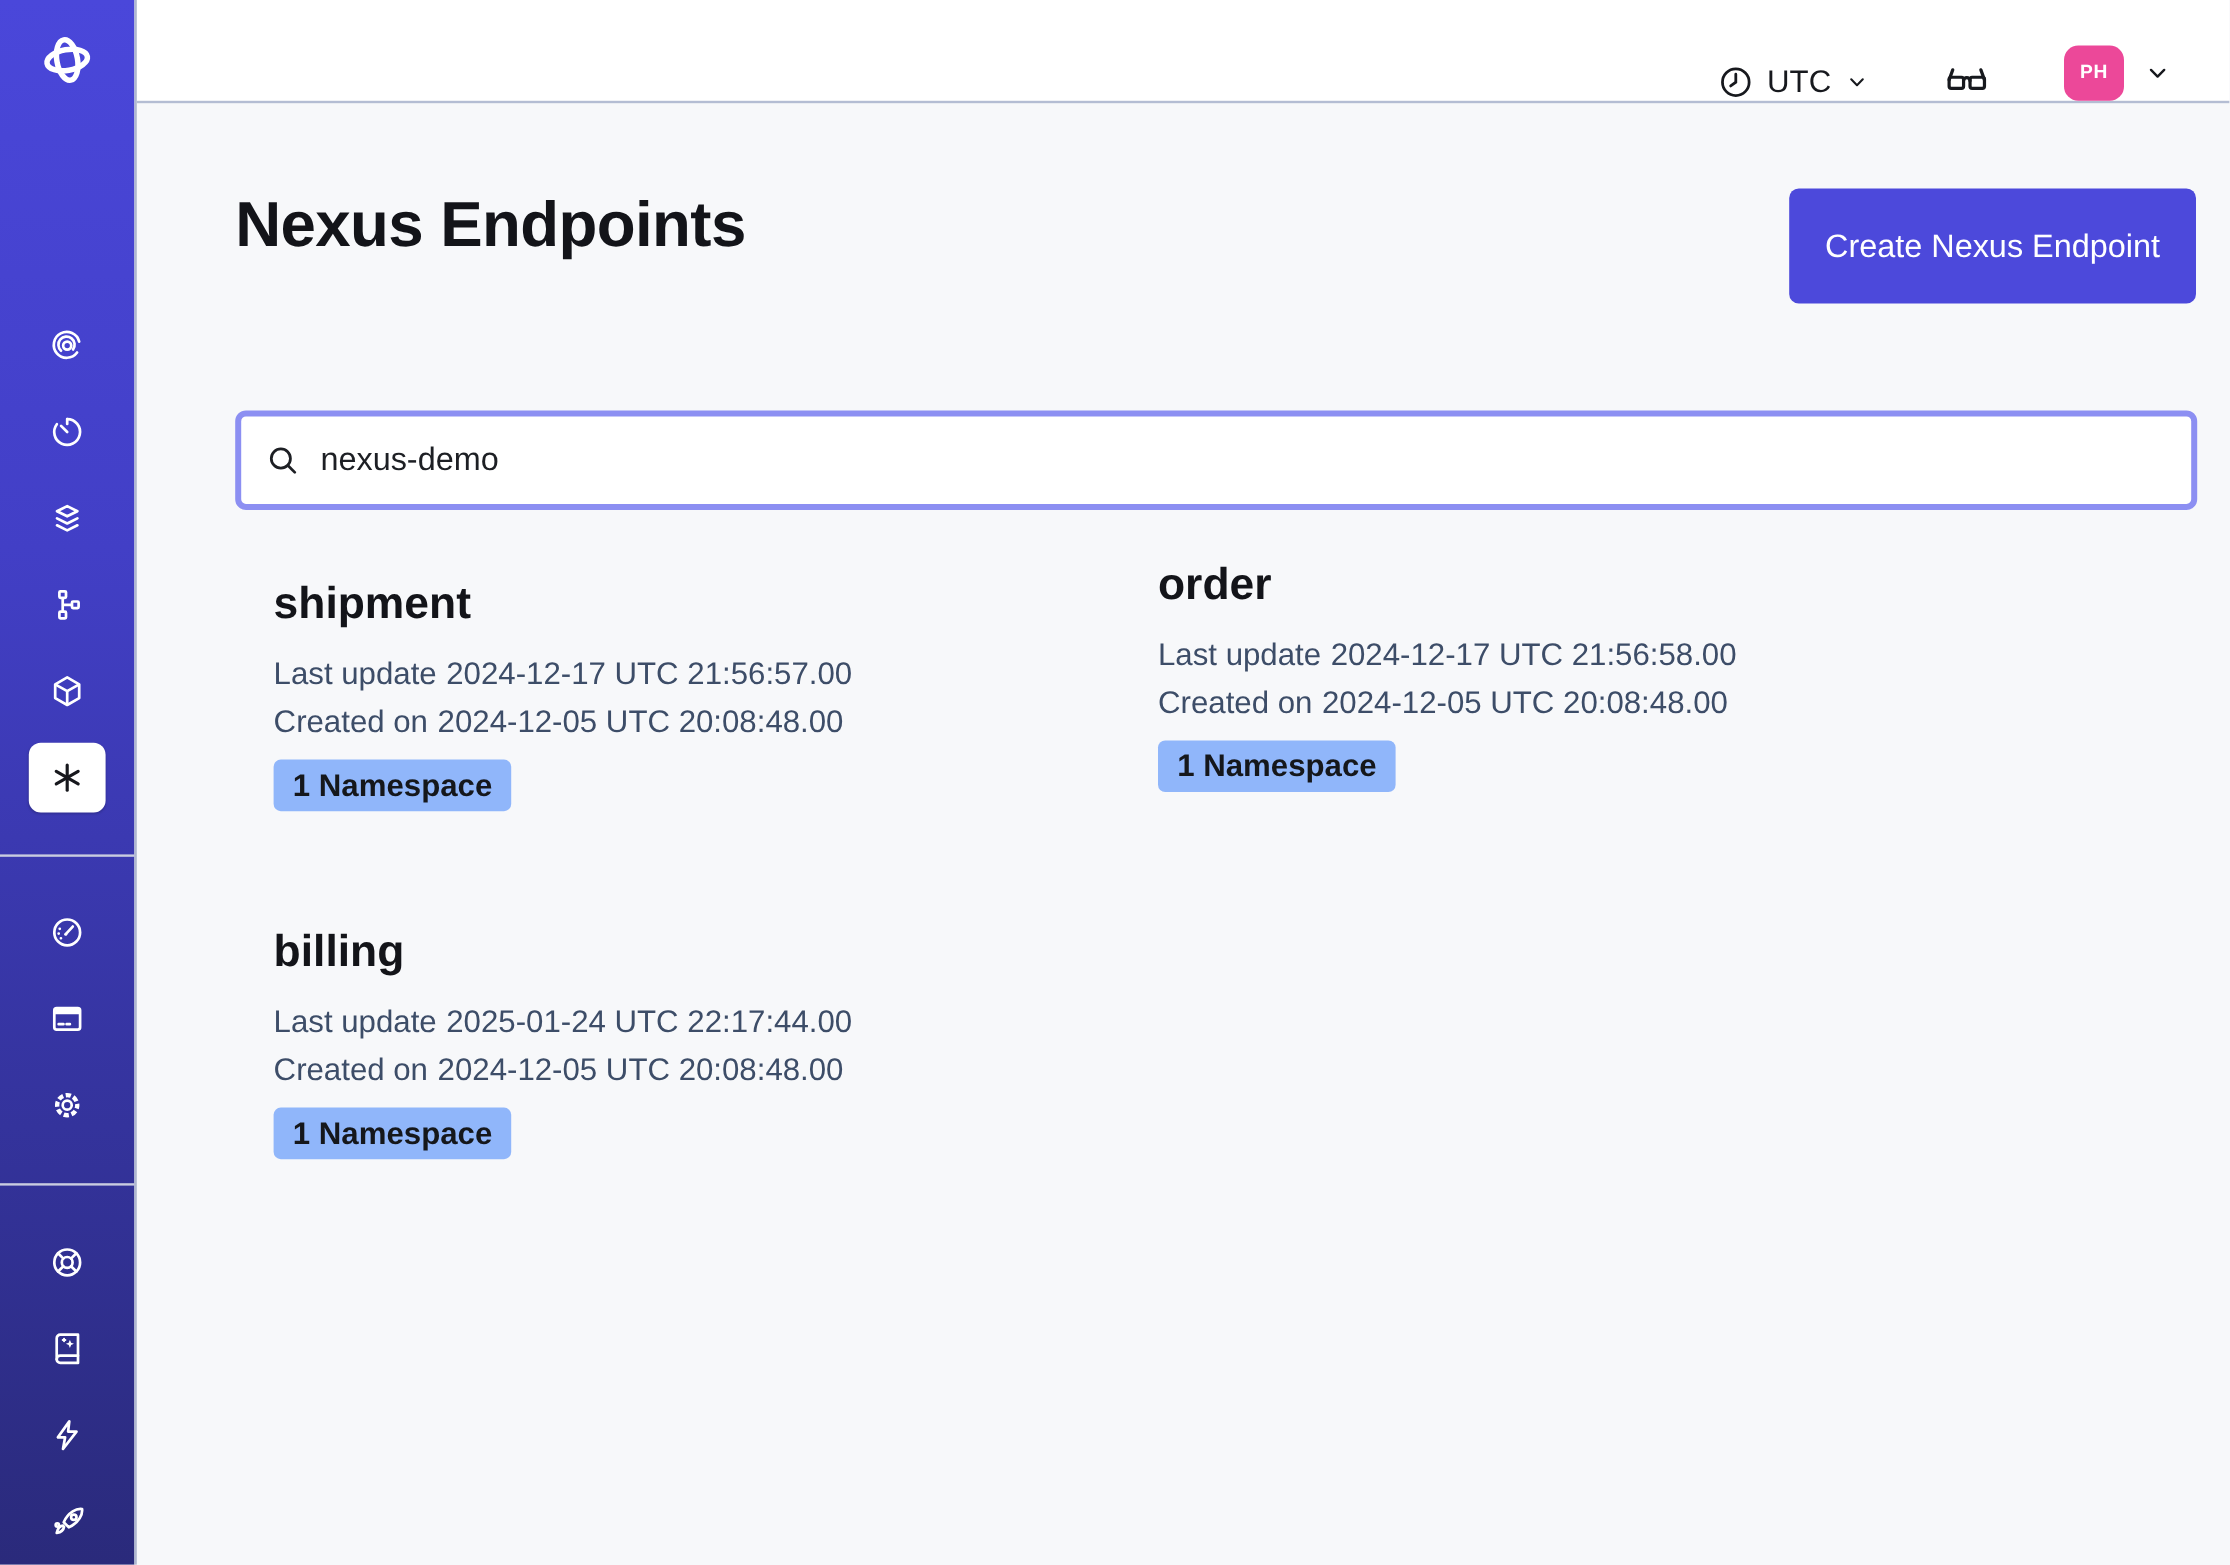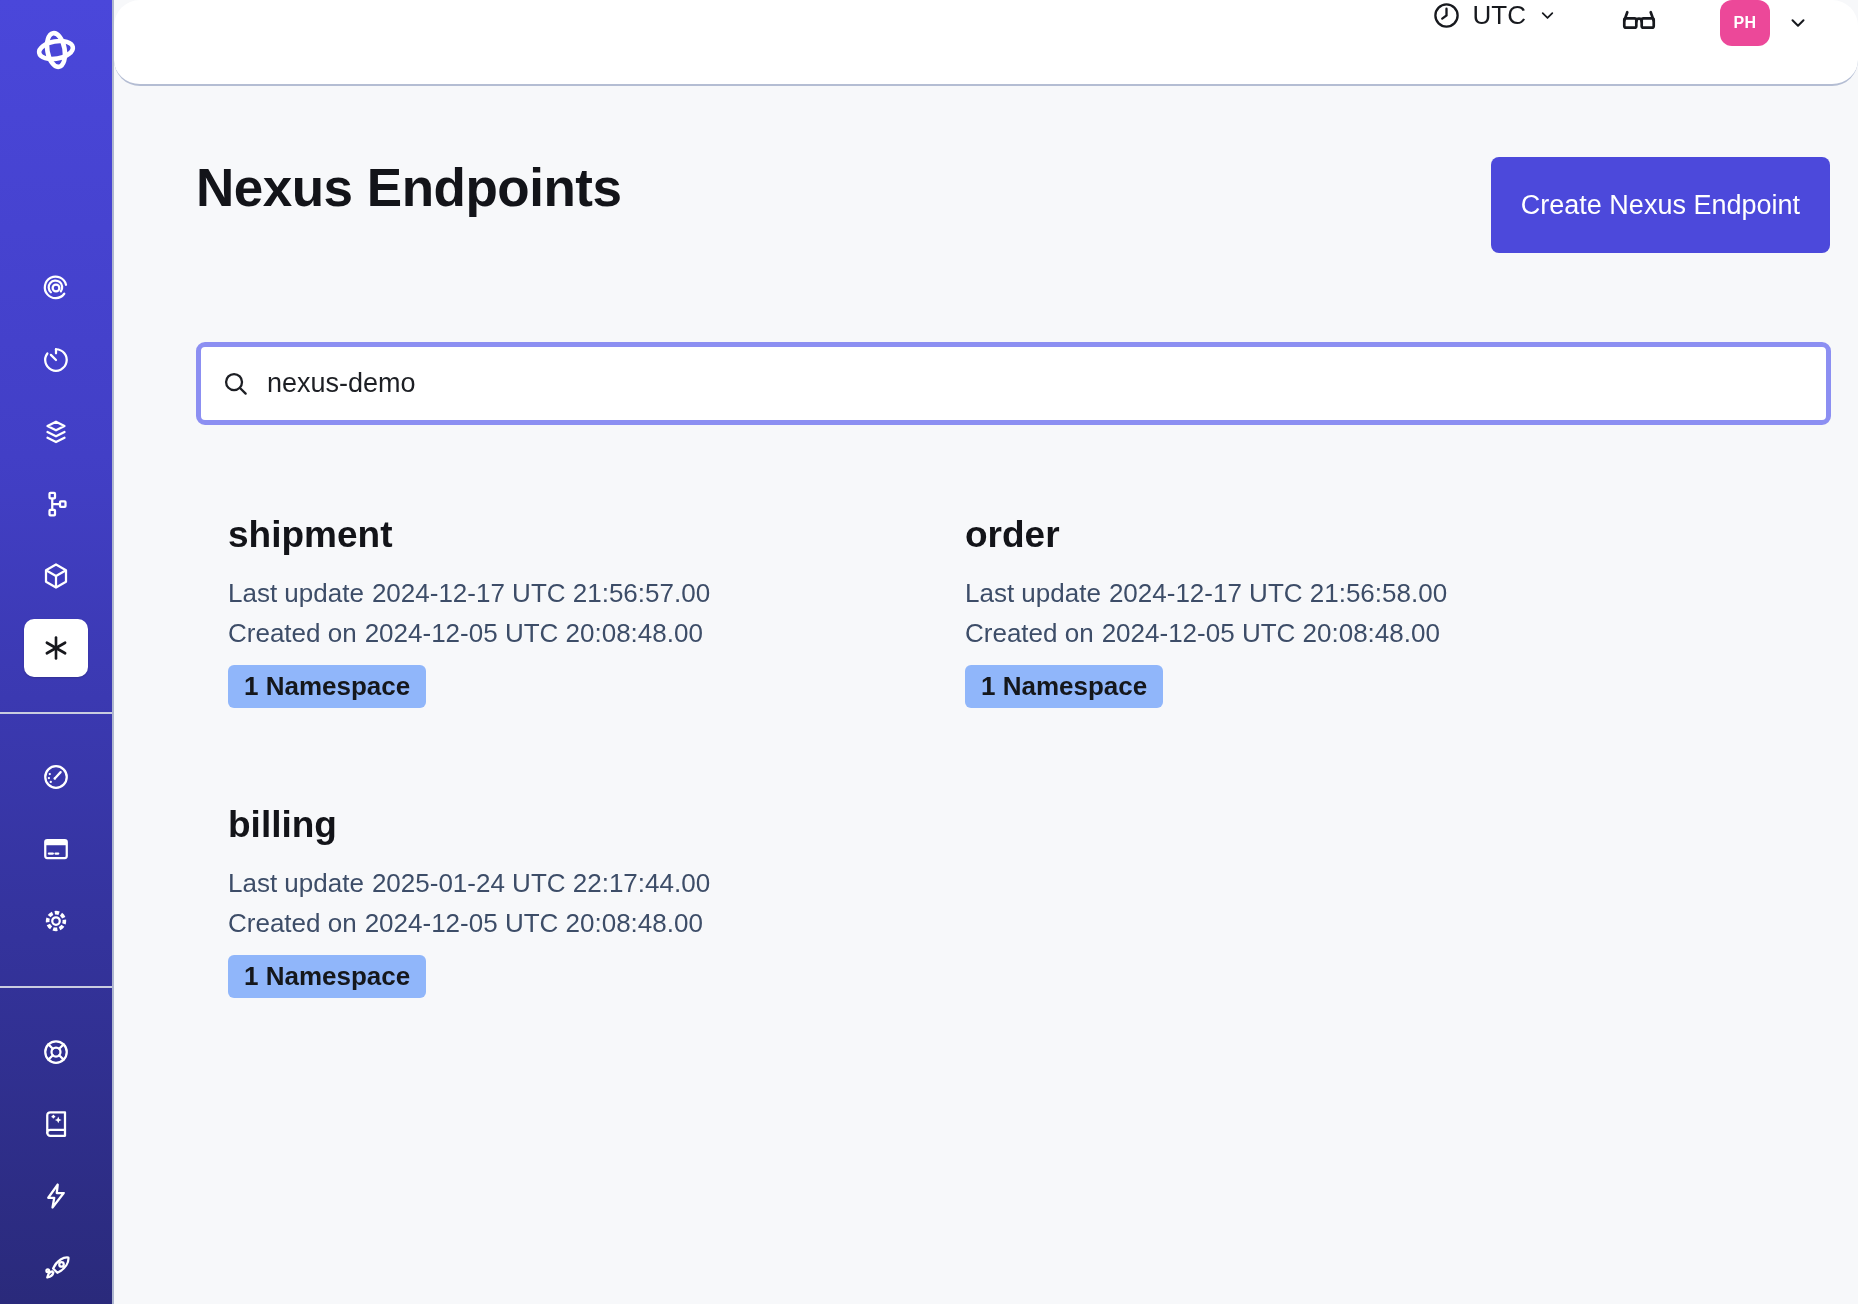--- a/index.html
+++ b/index.html
@@ -22,21 +22,21 @@
   .nav-item svg { width:30px; height:30px; display:block; }
   .active-pill { width:64px; height:58px; background:#fff; border-radius:10px; color:#17181D;
     display:flex; align-items:center; justify-content:center; box-shadow:0 1px 2px rgba(0,0,0,.18); }
   .side-divider { position:absolute; left:0; width:100%; height:2px; background:#C9CCE0; }
   .d1 { top:712px; } .d2 { top:986px; }
 
   
   .topbar {
     position:absolute; left:114px; right:0; top:0; height:86px; z-index:2;
     background:#fff; border-bottom:2px solid #B4BDD3;
-    display:flex; align-items:flex-start; justify-content:flex-end; gap:62px; padding-right:48px;border-radius:26px;
+    display:flex; align-items:flex-end; justify-content:flex-end; gap:62px; padding-right:48px;
   }
   .tz-button { display:flex; align-items:center; gap:11px; color:#17191E; cursor:pointer; }
   .tz-label { font-size:26px; font-weight:500; }
   .tz-button .clock { width:31px; height:31px; }
   .chev { width:21px; height:21px; color:#17191E; }
   .glasses-button { color:#17191E; cursor:pointer; display:flex; align-items:center; }
   .glasses-button svg { width:38px; height:38px; }
   .user-menu { display:flex; align-items:center; gap:16px; cursor:pointer; }
   .avatar { width:50px; height:46px; border-radius:12px; background:#ec4899; color:#fff;
     font-size:16px; font-weight:700; letter-spacing:.5px;
@@ -50,22 +50,22 @@
   .create-btn { position:absolute; right:28px; top:71px; height:96px; padding:0 30px;
     background:#4C49DB; color:#fff; border:none; border-radius:8px;
     font-family:inherit; font-size:27px; font-weight:500; cursor:pointer; }
   .search-box { position:absolute; left:82px; top:256px; width:1635px; height:83px;
     background:#fff; border:5px solid #8C8FF2; border-radius:9px;
     display:flex; align-items:center; gap:17px; padding:0 20px; }
   .search-box svg { width:29px; height:29px; color:#1D1F24; flex:none; }
   .search-input { flex:1; border:none; outline:none; background:transparent; padding:0;
     font-family:inherit; font-size:27px; color:#1D1F24; }
 
-  .card { position:absolute; width:710px; cursor:pointer;margin-top:32px; }
-  .c1 { left:114px; top:396px; } .c2 { left:851px; top:396px; } .c3 { left:114px; top:686px; }
+  .card { position:absolute; width:710px; cursor:pointer; }
+  .c1 { left:114px; top:396px; } .c2 { left:851px; top:380px; } .c3 { left:114px; top:686px; }
   .card h2 { margin:0 0 16px; font-size:37px; line-height:1.15; font-weight:700; color:#131419; }
   .meta { font-size:26px; line-height:40px; color:#3D4D68; }
   .meta-label { margin-right:8px; }
   .badge { display:inline-block; margin-top:12px; padding:6px 16px;
     background:#90B6FA; color:#15171B; border-radius:6px; font-size:26px; font-weight:700; }
 </style>
 </head>
 <body>
 
 <nav class="sidebar">

